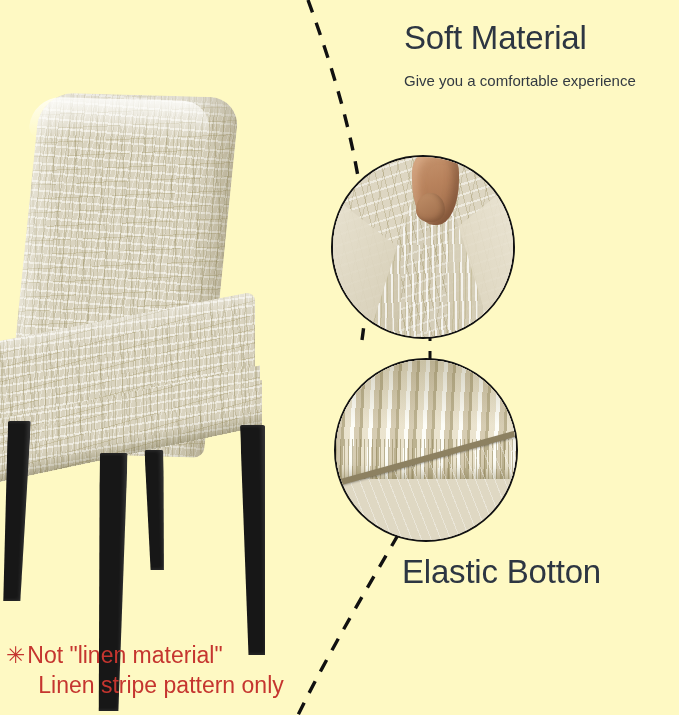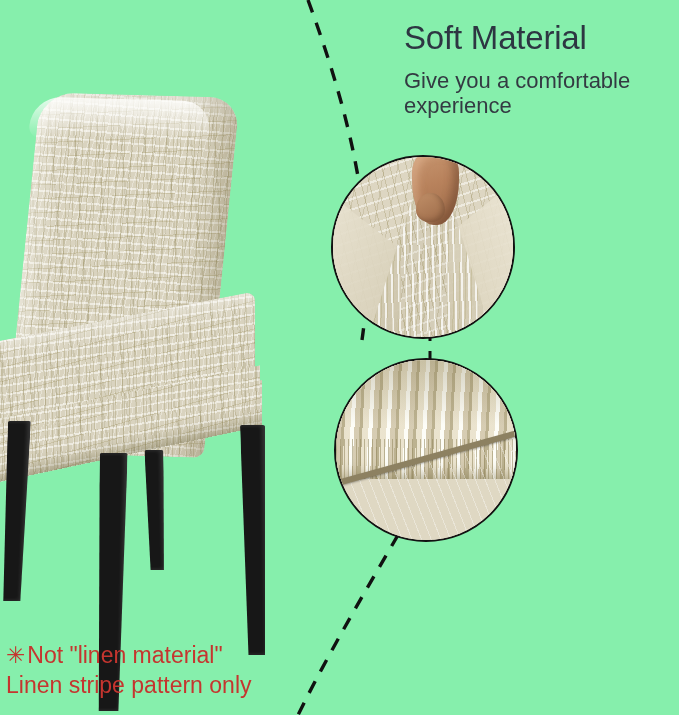--- a/index.html
+++ b/index.html
@@ -1,18 +1,18 @@
 <!DOCTYPE html>
 <html><head>
 <meta charset="utf-8">
 <style>
   html,body{margin:0;padding:0;background:#fff;}
   body{width:679px;height:715px;position:relative;overflow:hidden;
        font-family:"Liberation Sans","DejaVu Sans",sans-serif;}
-  #stage{position:absolute;inset:0;width:679px;height:715px;background:#86efac;}
+  #stage{position:absolute;inset:0;width:679px;height:715px;background:#fef9c3;}
 
   
   #chair-photo{position:absolute;left:0;top:95px;width:330px;height:540px;}
 
   .fabric{
     background-color:#d9d3bf;
     background-image:
       repeating-linear-gradient(87deg, rgba(150,138,88,.30) 0 1px, rgba(150,138,88,0) 1px 7px),
       repeating-linear-gradient(92deg, rgba(128,118,70,.22) 0 1px, rgba(128,118,70,0) 1px 11px),
       repeating-linear-gradient(3deg, rgba(255,255,252,.55) 0 2px, rgba(255,255,252,0) 2px 9px),
@@ -126,25 +126,25 @@
   .ph2-gray{position:absolute;left:-12%;top:56%;width:130%;height:70%;
     background:linear-gradient(170deg,#cfcdc9 0%,#c4c2bd 60%,#bcbab5 100%);
     transform:rotate(-15.5deg);
     background-image:repeating-linear-gradient(84deg, rgba(255,255,255,.35) 0 1px, rgba(255,255,255,0) 1px 9px);}
 
   
   #text-soft-material{position:absolute;left:404px;top:18px;width:268px;}
   #text-elastic-bottom{position:absolute;left:402px;top:552px;width:274px;}
   .headline{font-size:33px;line-height:40px;color:#2d3642;font-weight:400;
             letter-spacing:-.2px;margin:0 0 10px 0;}
-  .bodytext{font-size:22px;line-height:25px;color:#333a42;margin:0;}
+  .bodytext{font-size:15px;line-height:25px;color:#333a42;margin:0;}
   #disclaimer{position:absolute;left:6px;top:640px;width:310px;
               color:#c5352f;font-size:23px;line-height:30px;}
   #disclaimer-line1{display:block;white-space:nowrap;}
-  #disclaimer-line2{display:block;white-space:nowrap;}
+  #disclaimer-line2{display:block;white-space:nowrap;text-align:center;}
   .star{display:inline-block;margin-right:2px;}
 </style>
 </head>
 <body>
 
 <div id="stage">
 
   <div id="chair-photo">
     <div id="chair-back" class="fabric"></div>
     <div id="chair-back-highlight"></div>
@@ -184,20 +184,21 @@
       <div class="ph2-hem"></div>
     </div>
   </div>
 
   <div id="text-soft-material">
     <h2 class="headline">Soft Material</h2>
     <p class="bodytext">Give you a comfortable experience</p>
   </div>
 
   <div id="text-elastic-bottom">
+    <h2 class="headline">Elastic Botton</h2>
   </div>
 
   <div id="disclaimer">
     <span id="disclaimer-line1"><span class="star">✳</span><span>Not "linen material"</span></span>
     <span id="disclaimer-line2">Linen stripe pattern only</span>
   </div>
 
 </div>
 
 </body></html>

